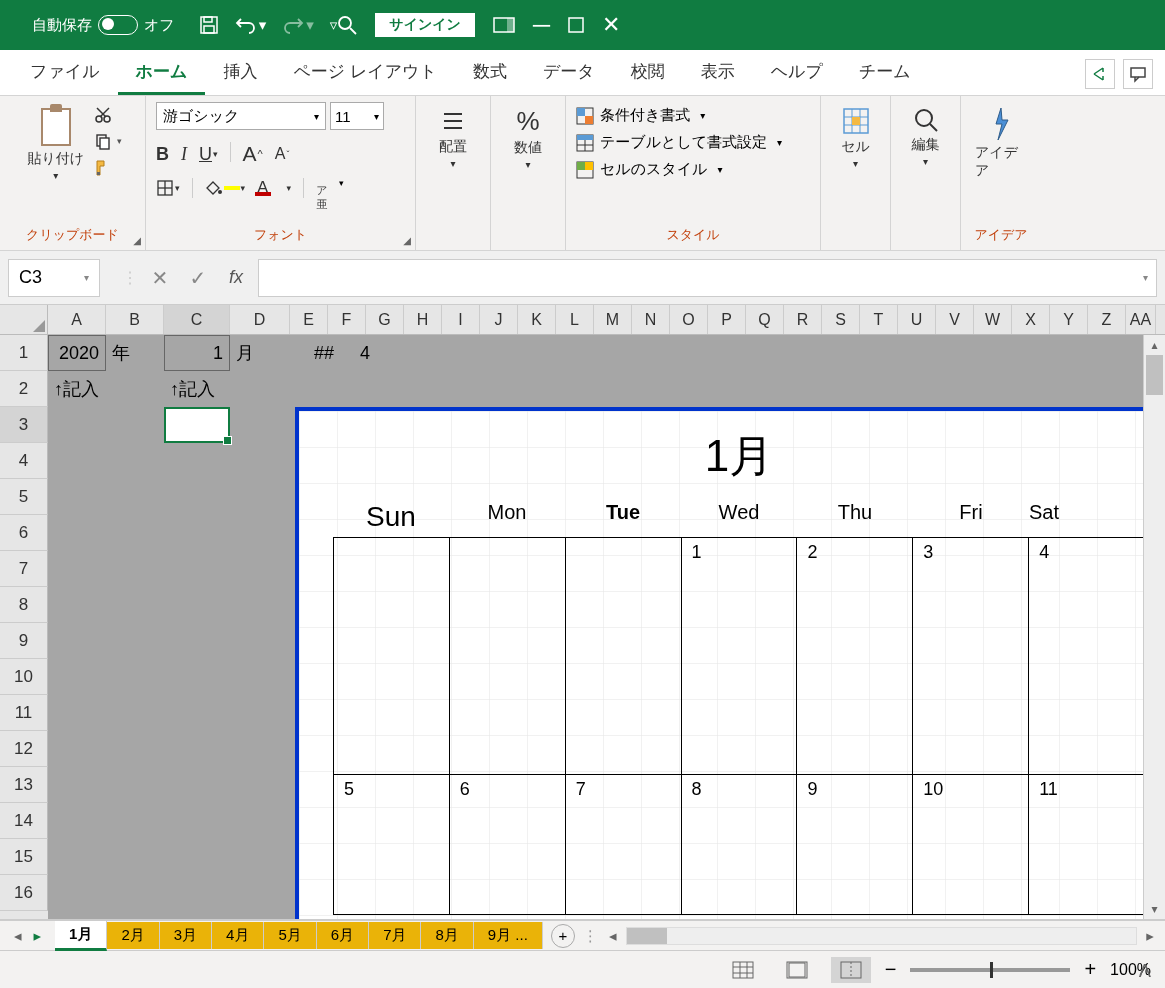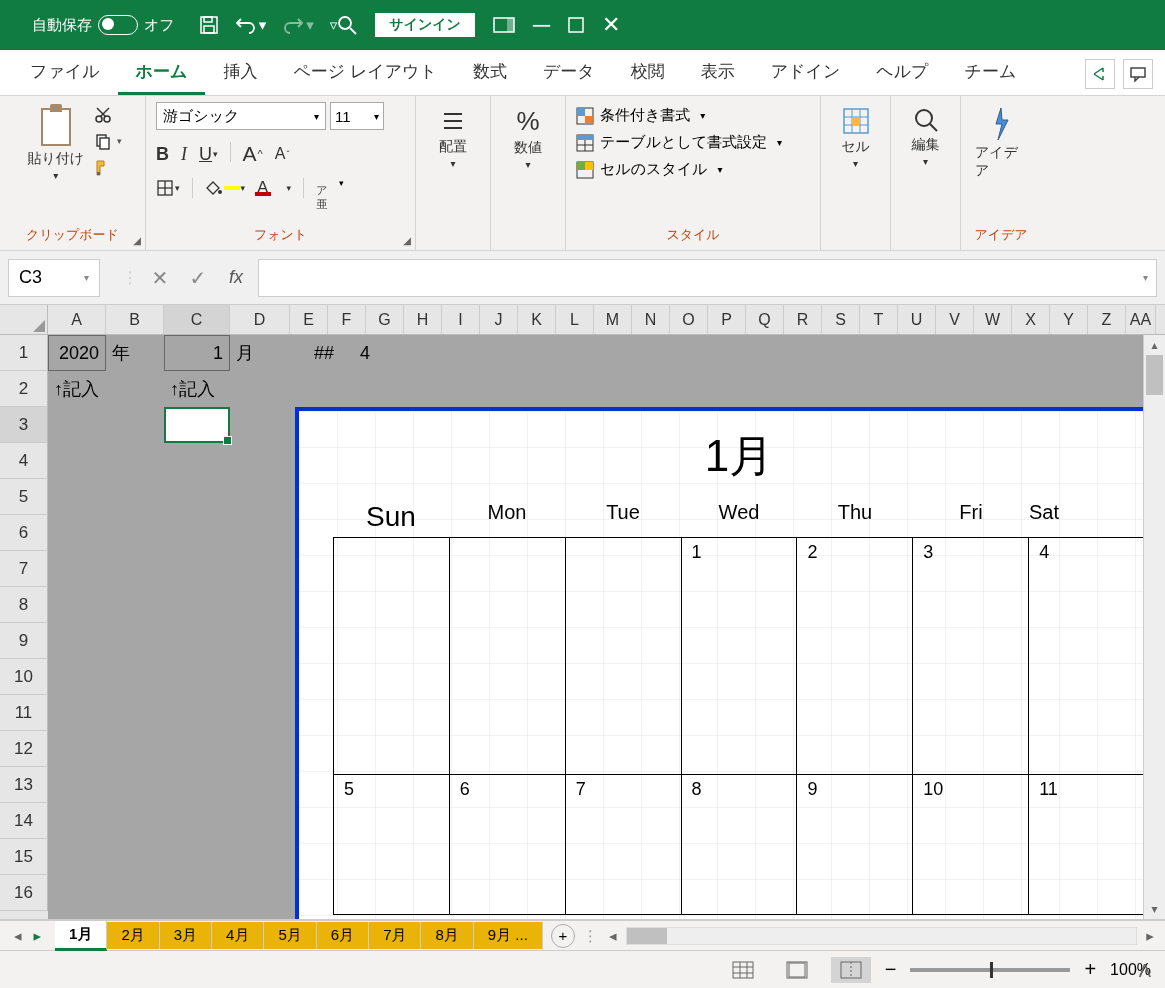--- a/index.html
+++ b/index.html
@@ -157,21 +157,20 @@
 
 <div class="ribbon-tabs">
   <div class="tab">ファイル</div>
   <div class="tab active">ホーム</div>
   <div class="tab">挿入</div>
   <div class="tab">ページ レイアウト</div>
   <div class="tab">数式</div>
   <div class="tab">データ</div>
   <div class="tab">校閲</div>
   <div class="tab">表示</div>
-  <div class="tab">アドイン</div>
   <div class="tab">ヘルプ</div>
   <div class="tab">チーム</div>
   <div class="tab-icons">
     <div class="tab-icon-box">
         <svg width="18" height="18" viewBox="0 0 18 18">
           <path d="M3 9 L12 3 M3 9 L12 15 M12 3 V7 M12 15 V11" fill="none" stroke="#107c41" stroke-width="1.5"></path>
         </svg>
       </div>
     <div class="tab-icon-box">
         <svg width="18" height="18" viewBox="0 0 18 18">
@@ -468,21 +467,21 @@
               </pattern>
             </defs>
           <rect width="100%" height="100%" fill="url(#g)"></rect>
         </svg>
 
         <div style="position:absolute;left:34px;top:0;right:20px;height:90px;display:flex;align-items:center;justify-content:center;font-size:44px;font-weight:300">1月</div>
 
         <div style="position:absolute;left:34px;top:90px;right:20px;height:36px;display:flex">
           <div style="flex:1;text-align:center;font-size:28px;font-weight:400">Sun</div>
           <div style="flex:1;text-align:center;font-size:20px;font-weight:300">Mon</div>
-          <div style="flex:1;text-align:center;font-size:20px;font-weight:400">Tue</div>
+          <div style="flex:1;text-align:center;font-size:20px;font-weight:700">Tue</div>
           <div style="flex:1;text-align:center;font-size:20px;font-weight:400">Wed</div>
           <div style="flex:1;text-align:center;font-size:20px;font-weight:300">Thu</div>
           <div style="flex:1;text-align:center;font-size:20px;font-weight:300">Fri</div>
           <div style="flex:1;font-size:20px;font-weight:300">Sat</div>
         </div>
 
         <div style="position:absolute;left:34px;top:126px;right:20px;height:238px;border:1px solid #000;display:flex">
           <div style="flex:1;border-right:1px solid #000;padding:4px 10px;font-size:18px"></div>
           <div style="flex:1;border-right:1px solid #000;padding:4px 10px;font-size:18px"></div>
           <div style="flex:1;border-right:1px solid #000;padding:4px 10px;font-size:18px"></div>

